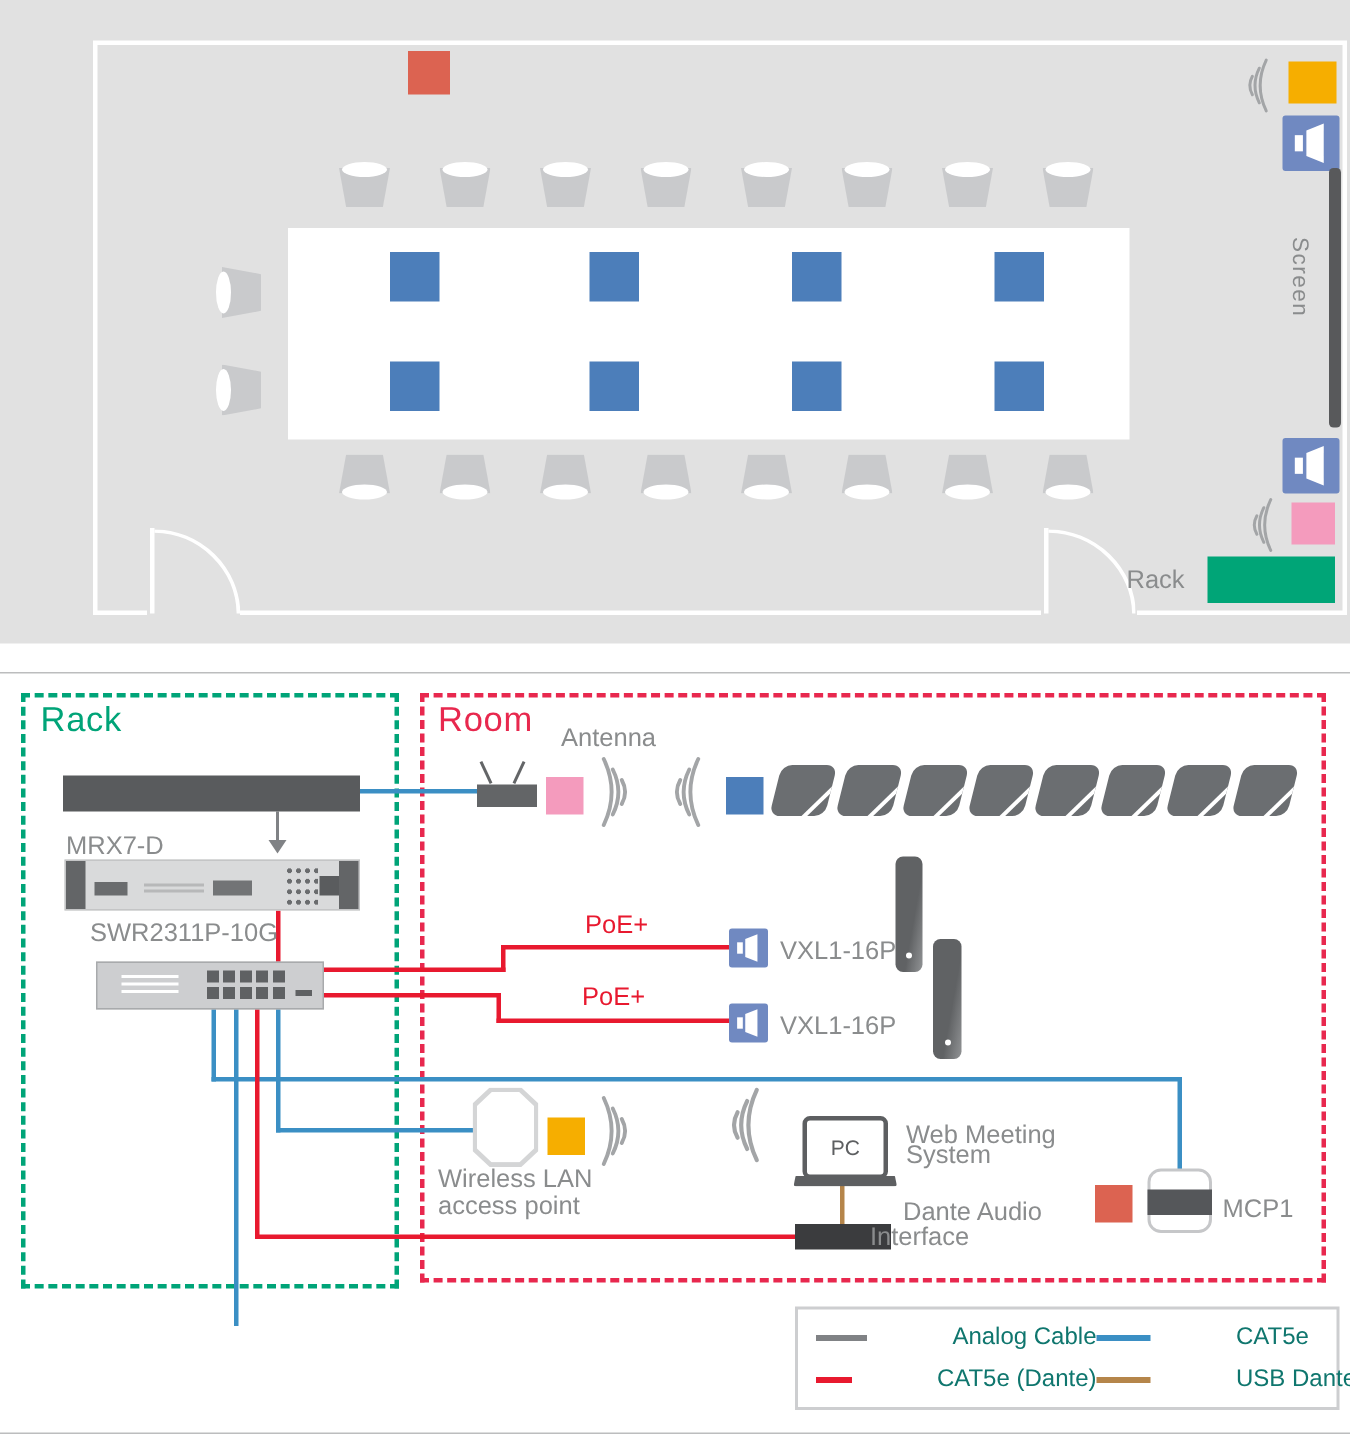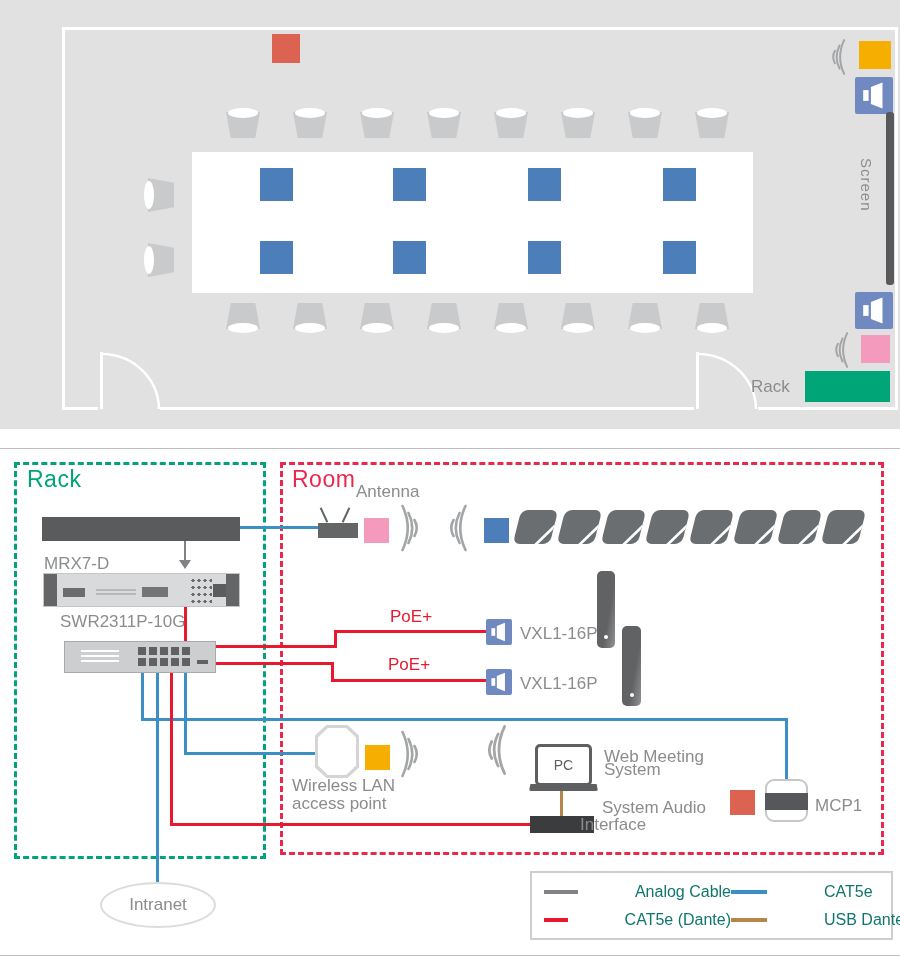--- a/index.html
+++ b/index.html
@@ -229,21 +229,21 @@
   <div class="lbl" style="left:60px;top:613px">SWR2311P-10G</div>
   <div class="abs" style="left:64px;top:641px;width:152px;height:32px;background:#cdced0;border:1px solid #a8aaac;box-sizing:border-box">
     <div class="abs" style="left:16px;top:8px;width:38px;height:2px;background:#fff"></div>
     <div class="abs" style="left:16px;top:13px;width:38px;height:2px;background:#fff"></div>
     <div class="abs" style="left:16px;top:18px;width:38px;height:2px;background:#fff"></div>
     <div class="abs" style="left:73px;top:5px;width:54px;height:8px;background:repeating-linear-gradient(90deg,#5f6163 0 8px,transparent 8px 11px)"></div>
     <div class="abs" style="left:73px;top:16px;width:54px;height:8px;background:repeating-linear-gradient(90deg,#5f6163 0 8px,transparent 8px 11px)"></div>
     <div class="abs" style="left:132px;top:18px;width:11px;height:4px;background:#5f6163"></div>
   </div>
 
-  <div class="lbl" style="left:356px;top:483px">Antenna</div>
+  <div class="lbl" style="left:374px;top:483px">Antenna</div>
   <div class="abs" style="left:323px;top:507px;width:2px;height:16px;background:#636567;transform:rotate(-25deg)"></div>
   <div class="abs" style="left:345px;top:507px;width:2px;height:16px;background:#636567;transform:rotate(25deg)"></div>
   <div class="abs" style="left:318px;top:523px;width:40px;height:15px;background:#636567"></div>
   <div class="sq" style="left: 364px; top: 518px; width: 25px; height: 25px; background: rgb(244, 155, 189);"></div>
   <svg class="wave flip" style="left:394px;top:502px" width="33" height="52" viewBox="0 0 30 52">
       <path d="M11,18 Q6.5,26 11,34"></path>
       <path d="M17,11 Q9.5,26 17,41"></path>
       <path d="M23,4 Q12.5,26 23,48"></path>
     </svg>
   <svg class="wave" style="left:441px;top:502px" width="33" height="52" viewBox="0 0 30 52">
@@ -317,31 +317,28 @@
       <path d="M23,4 Q12.5,26 23,48"></path>
     </svg>
   <div class="abs" style="left:535px;top:744px;width:57px;height:42px;background:#fff;border:3px solid #5d5f61;border-radius:5px;box-sizing:border-box;display:flex;align-items:center;justify-content:center;color:#5d5f61;font-size:14px">
       <span>PC</span>
     </div>
   <div class="abs" style="left:529px;top:784px;width:69px;height:7px;background:#5d5f61;border-radius:2px;clip-path:polygon(2% 0,98% 0,100% 100%,0 100%)"></div>
   <div class="lbl" style="left:604px;top:748px">Web Meeting</div>
   <div class="lbl" style="left:604px;top:761px">System</div>
 
   <div class="abs" style="left:530px;top:816px;width:64px;height:17px;background:#3b3c3e"></div>
-  <div class="lbl" style="left:602px;top:799px">System Audio</div>
+  <div class="lbl" style="left:602px;top:799px">Dante Audio</div>
   <div class="lbl" style="left:580px;top:816px">Interface</div>
   <div class="sq" style="left: 730px; top: 790px; width: 25px; height: 25px; background: rgb(220, 99, 81);"></div>
   <div class="abs" style="left:765px;top:779px;width:43px;height:43px;background:#fff;border:2px solid #c6c7c9;border-radius:9px;box-sizing:border-box">
     <div class="abs" style="left:-2px;top:12px;width:43px;height:17px;background:#55575a"></div>
   </div>
   <div class="lbl" style="left:815px;top:797px">MCP1</div>
 
-  <div id="intranet">
-      <span>Intranet</span>
-    </div>
 
   <div id="legend">
     <div class="litem">
       <span class="lswatch" style="background: rgb(128, 130, 133);"></span>
       <span class="llabel">Analog Cable</span>
     </div>
     <div class="litem">
       <span class="lswatch" style="background: rgb(59, 143, 196);"></span>
       <span class="llabel">CAT5e</span>
     </div>

